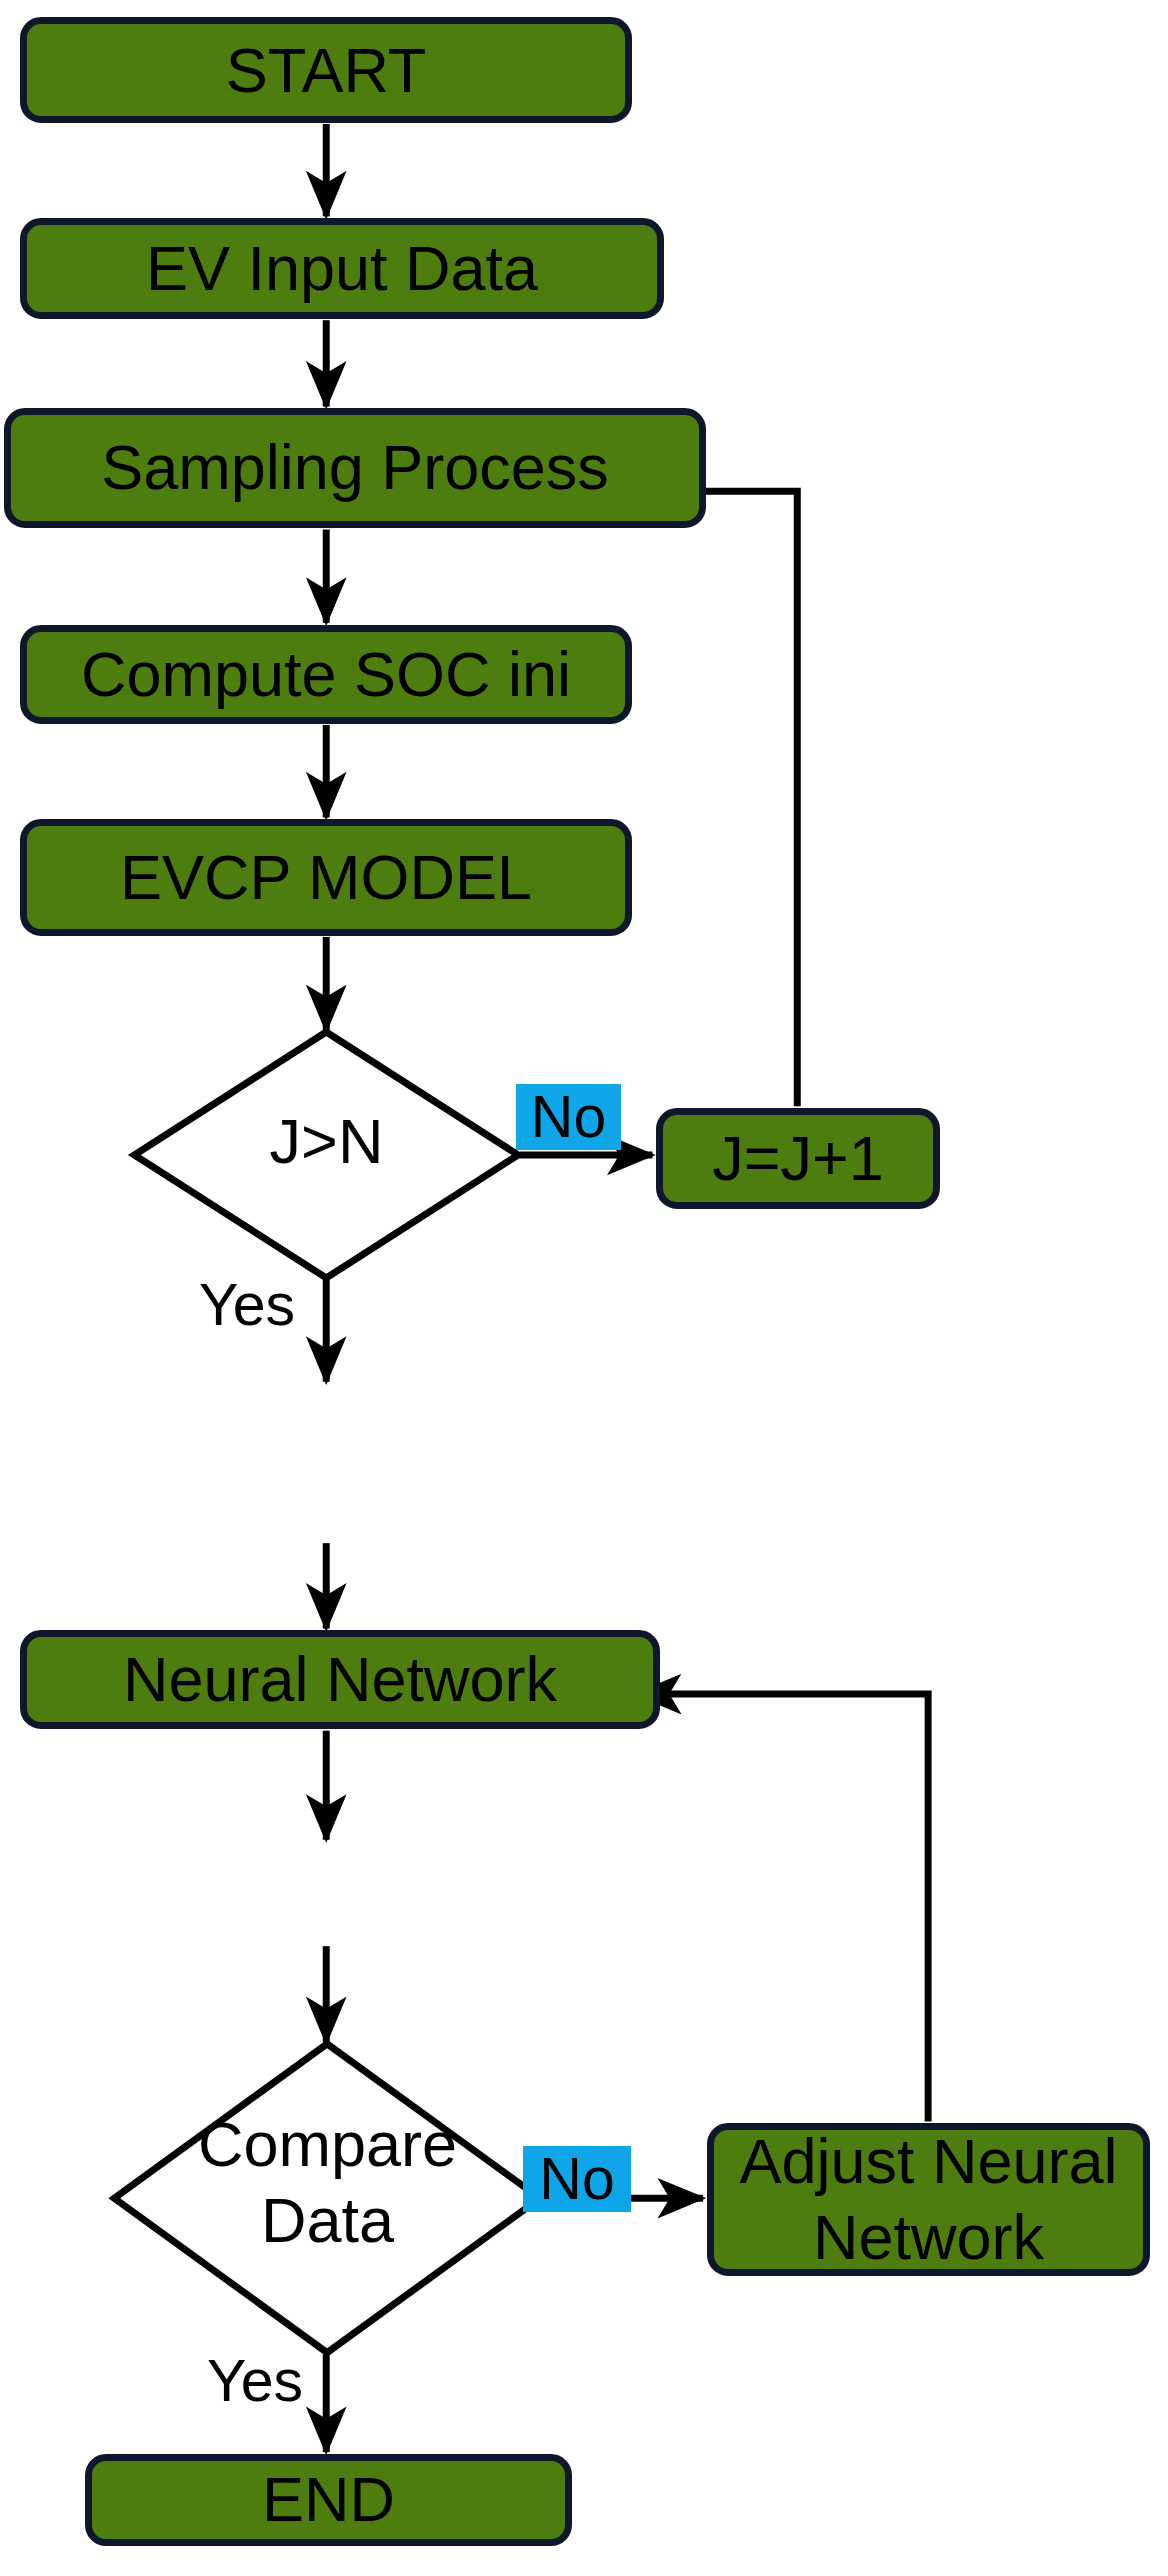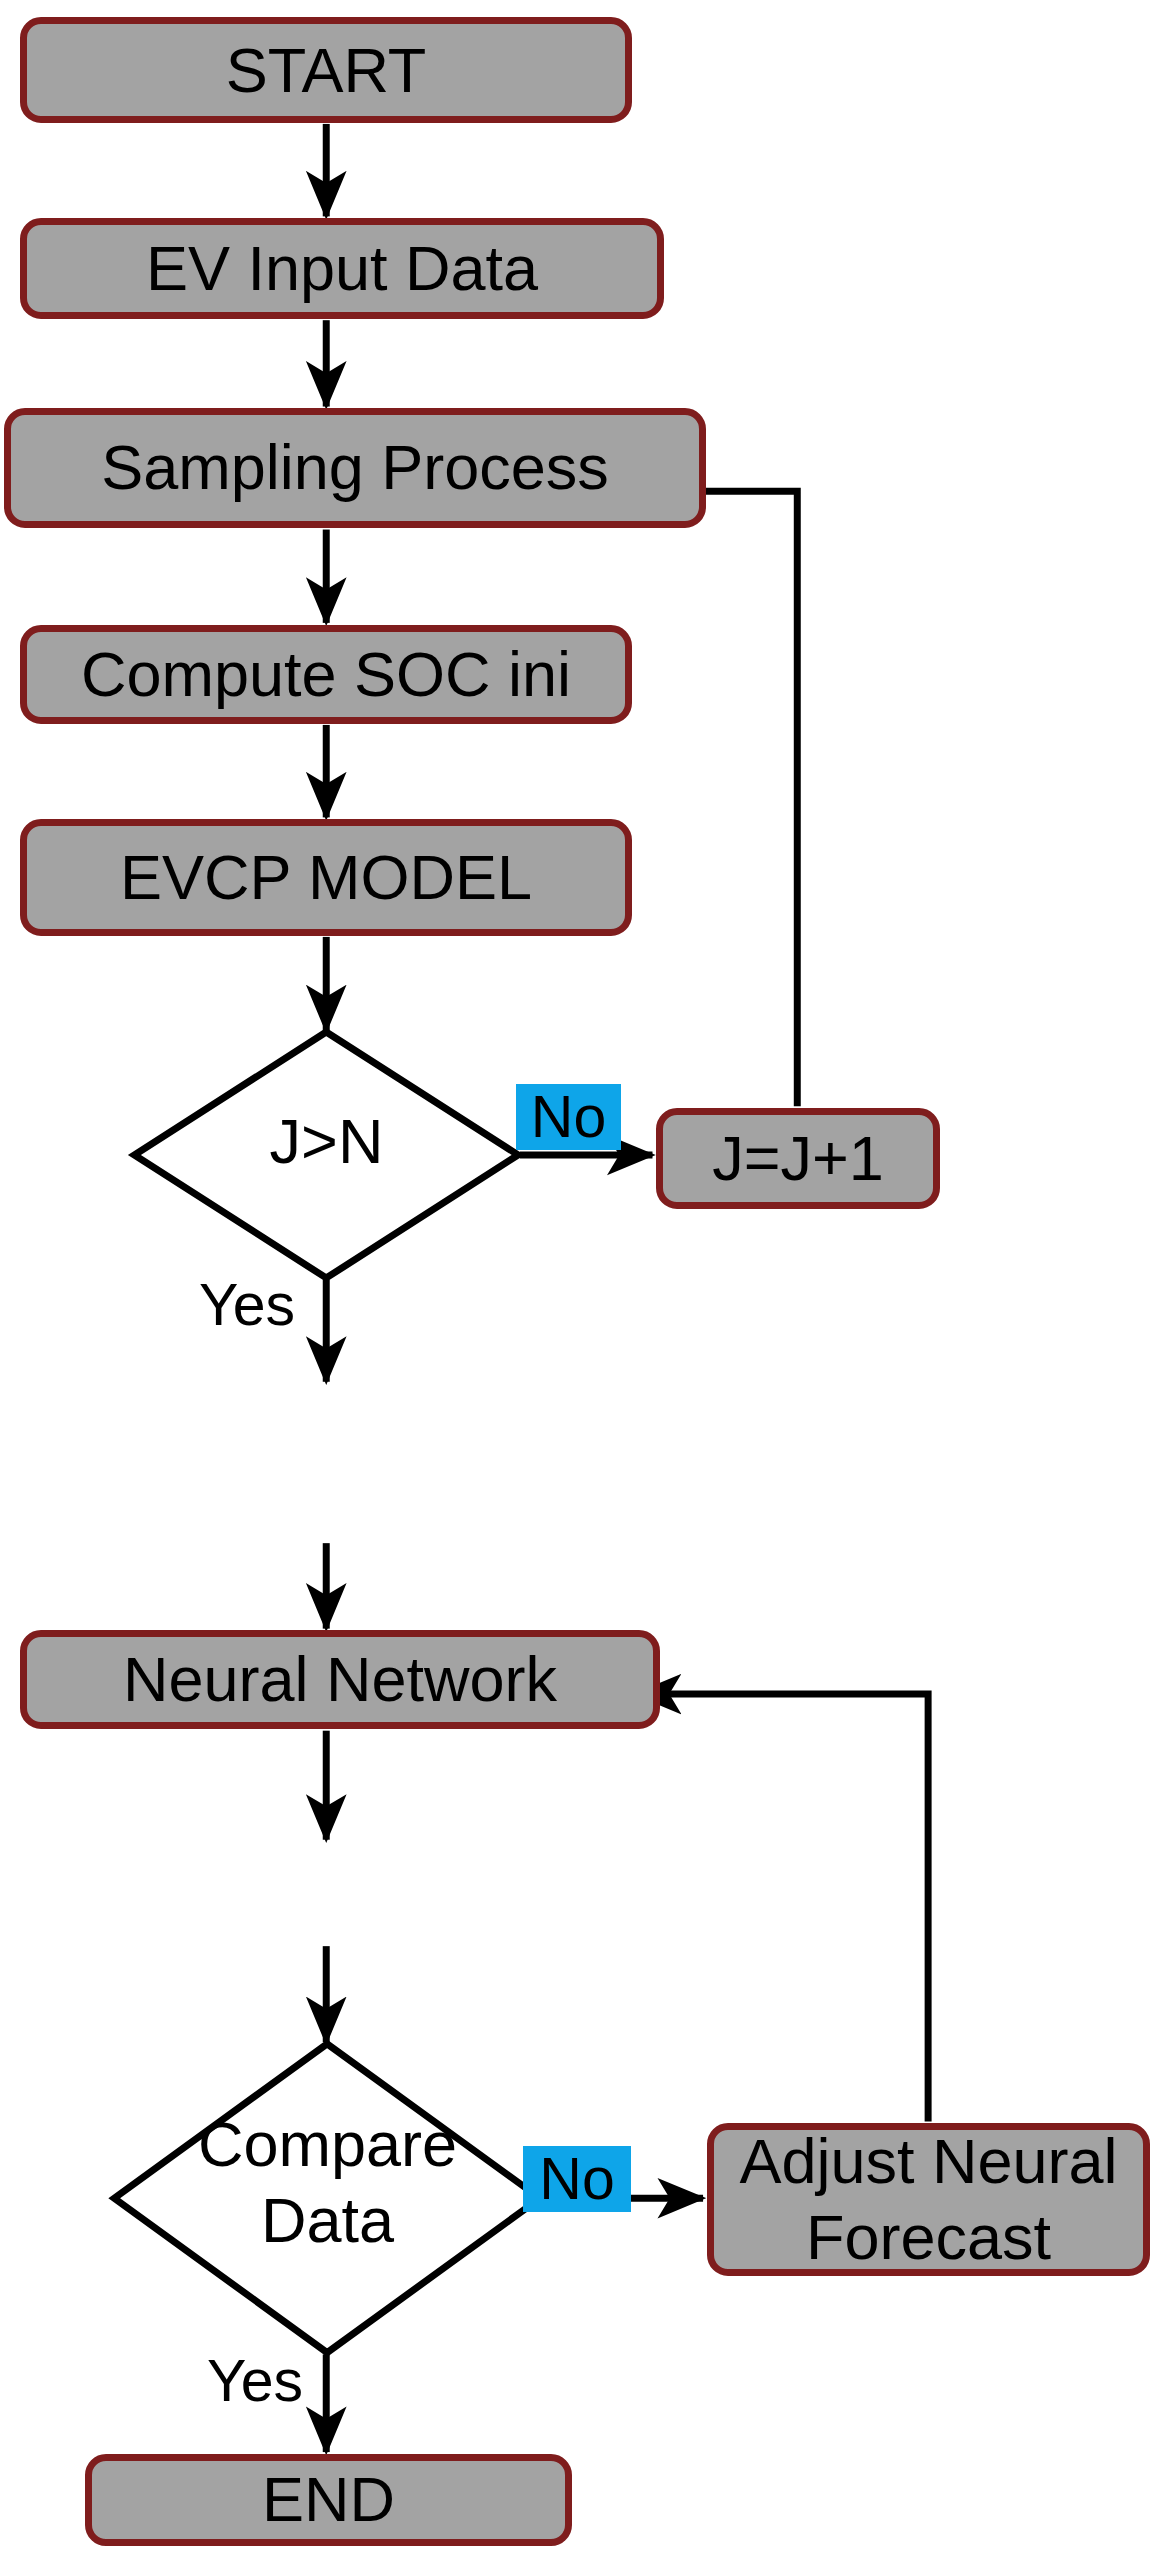--- a/index.html
+++ b/index.html
@@ -17,23 +17,23 @@
   }
   #connectors {
     position: absolute;
     left: 0; top: 0;
     width: 1168px;
     height: 2576px;
   }
   .node {
     position: absolute;
     box-sizing: border-box;
-    border: 7px solid #7f1d1d;
+    border: 7px solid #0f172a;
     border-radius: 21px;
-    background: #a3a3a3;
+    background: #4d7c0f;
     display: flex;
     align-items: center;
     justify-content: center;
     text-align: center;
     font-size: 63px;
     line-height: 1.2;
     white-space: pre-line;
     color: #000000;
   }
   .diamond-label {
@@ -114,21 +114,21 @@
   </svg>
 
   <div class="node" id="node-start">START</div>
   <div class="node" id="node-ev-input">EV Input Data</div>
   <div class="node" id="node-sampling">Sampling Process</div>
   <div class="node" id="node-compute-soc">Compute SOC ini</div>
   <div class="node" id="node-evcp-model">EVCP MODEL</div>
   <div class="node" id="node-j-inc">J=J+1</div>
   <div class="node" id="node-neural-net">Neural Network</div>
   <div class="node" id="node-adjust-nn">Adjust Neural
-Forecast</div>
+Network</div>
   <div class="node" id="node-end">END</div>
 
   <div class="diamond-label" id="label-j-gt-n">J&gt;N</div>
   <div class="diamond-label" id="label-compare">Compare
 Data</div>
 
   <div class="edge-label shaded" id="edge-label-j-no">No</div>
   <div class="edge-label" id="edge-label-j-yes">Yes</div>
   <div class="edge-label shaded" id="edge-label-compare-no">No</div>
   <div class="edge-label" id="edge-label-compare-yes">Yes</div>

